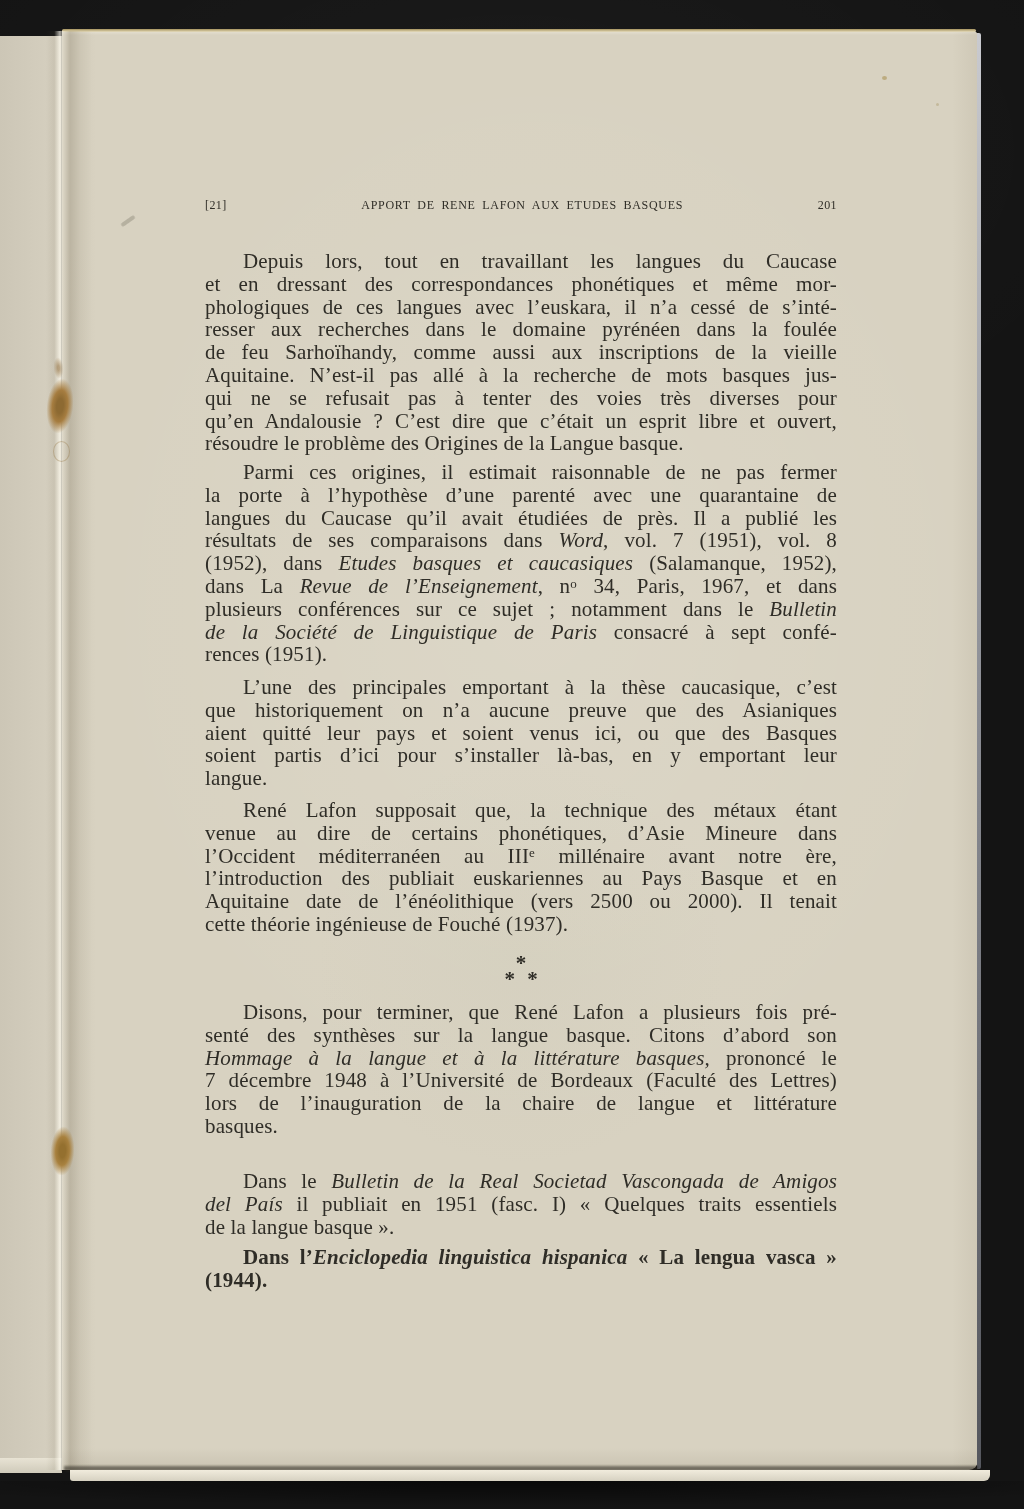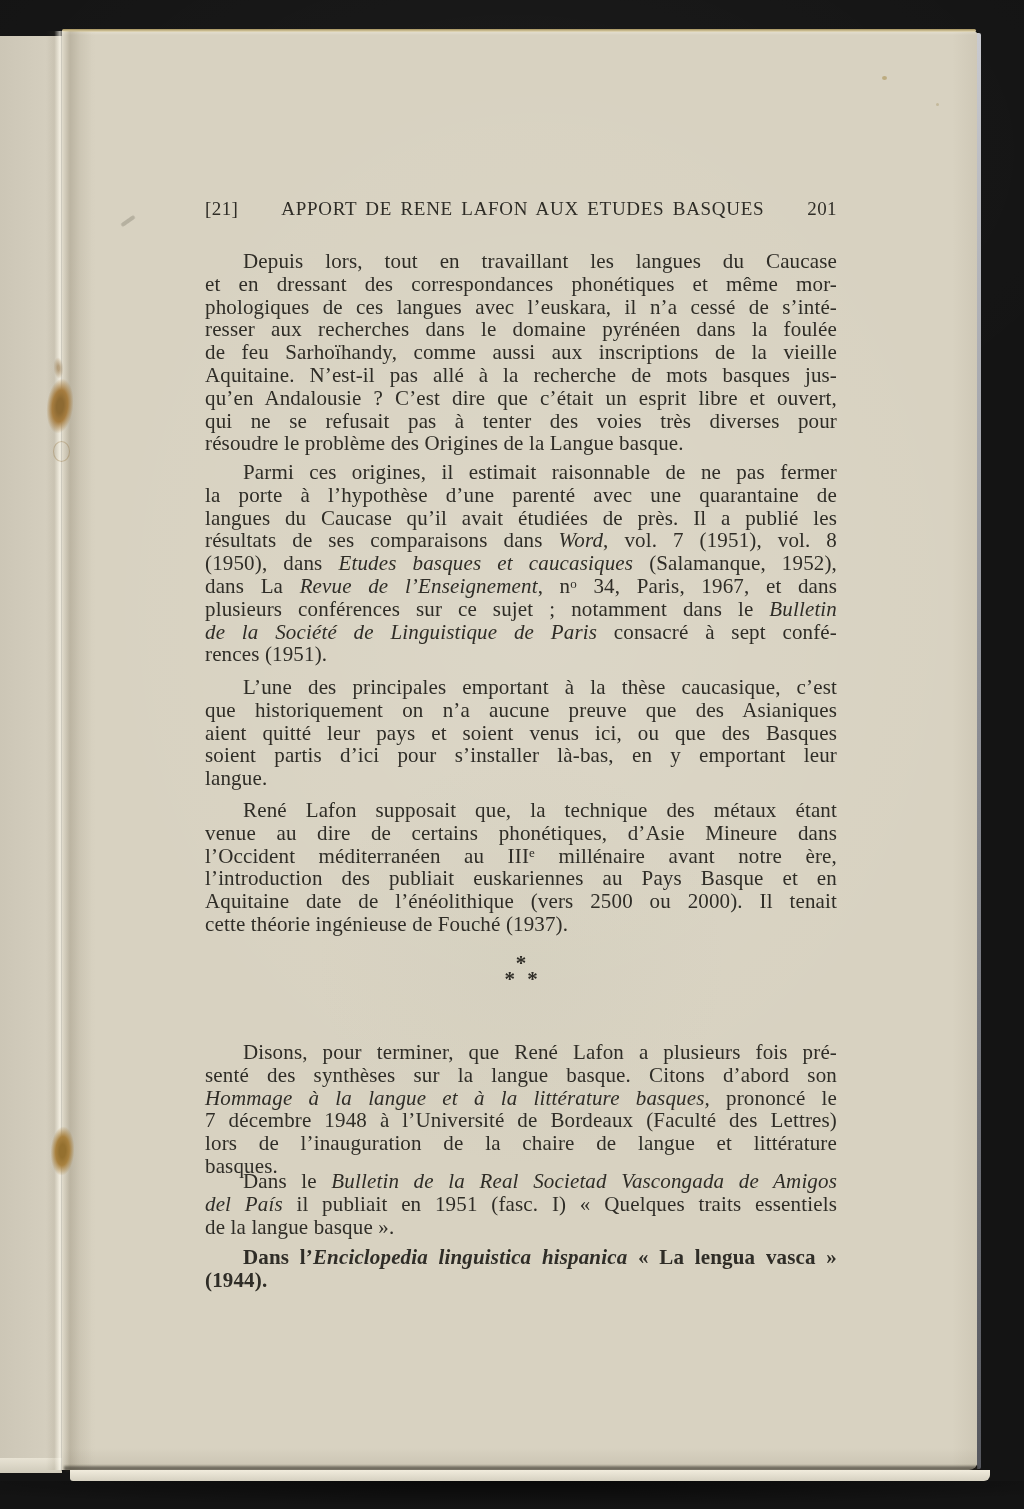--- a/index.html
+++ b/index.html
@@ -99,37 +99,37 @@
   .speck-b{left:936px;top:103px;width:3px;height:3px;background:rgba(160,140,85,0.35);}
   .pencil-mark{
     left:120px;top:219px;width:16px;height:4px;transform:rotate(-35deg);
     background:rgba(95,88,75,0.28);border-radius:2px;filter:blur(0.6px);position:absolute;
   }
   
   .ink{color:#2f2d27;}
   .page-header{
     position:absolute;left:143px;top:167px;width:632px;height:24px;
     display:flex;align-items:baseline;justify-content:space-between;
-    font-size:19px;letter-spacing:0.4px;
+    font-size:12px;letter-spacing:0.4px;
   }
   .page-header .title{letter-spacing:0.7px;word-spacing:3px;}
   .para{
     position:absolute;left:143px;width:632px;
     font-size:21px;line-height:22.8px;letter-spacing:0.15px;
   }
   .line{text-align:justify;text-align-last:justify;white-space:normal;}
   .line.first{padding-left:38px;}
   .line.last{text-align-last:left;}
   .it{font-style:italic;}
   sup.sp{font-size:0.62em;line-height:0;vertical-align:baseline;position:relative;top:-0.42em;}
   .para-0{top:219px;}
   .para-1{top:430px;}
   .para-2{top:645px;}
   .para-3{top:768px;}
-  .para-4{top:1010px;}
+  .para-4{top:970px;}
   .para-5{top:1139px;}
   .para-6{top:1215px;font-weight:bold;}
   .separator{
     position:absolute;left:143px;top:924px;width:632px;
     text-align:center;font-size:21px;font-weight:700;line-height:16px;
   }
   .separator .row2{word-spacing:7px;}
 </style>
 </head>
 <body>
@@ -147,30 +147,30 @@
     </div>
 
     <div id="body-text">
         <div class="para ink para-0">
           <div class="line first"><span>Depuis lors, tout en travaillant les langues du Caucase</span></div>
           <div class="line"><span>et en dressant des correspondances phonétiques et même mor-</span></div>
           <div class="line"><span>phologiques de ces langues avec l’euskara, il n’a cessé de s’inté-</span></div>
           <div class="line"><span>resser aux recherches dans le domaine pyrénéen dans la foulée</span></div>
           <div class="line"><span>de feu Sarhoïhandy, comme aussi aux inscriptions de la vieille</span></div>
           <div class="line"><span>Aquitaine. N’est-il pas allé à la recherche de mots basques jus-</span></div>
+          <div class="line"><span>qui ne se refusait pas à tenter des voies très diverses pour</span></div>
           <div class="line"><span>qu’en Andalousie ? C’est dire que c’était un esprit libre et ouvert,</span></div>
-          <div class="line"><span>qui ne se refusait pas à tenter des voies très diverses pour</span></div>
           <div class="line last"><span>résoudre le problème des Origines de la Langue basque.</span></div>
         </div>
         <div class="para ink para-1">
           <div class="line first"><span>Parmi ces origines, il estimait raisonnable de ne pas fermer</span></div>
           <div class="line"><span>la porte à l’hypothèse d’une parenté avec une quarantaine de</span></div>
           <div class="line"><span>langues du Caucase qu’il avait étudiées de près. Il a publié les</span></div>
           <div class="line"><span>résultats de ses comparaisons dans </span><span class="it">Word</span><span>, vol. 7 (1951), vol. 8</span></div>
-          <div class="line"><span>(1950), dans </span><span class="it">Etudes basques et caucasiques</span><span> (Salamanque, 1952),</span></div>
+          <div class="line"><span>(1952), dans </span><span class="it">Etudes basques et caucasiques</span><span> (Salamanque, 1952),</span></div>
           <div class="line"><span>dans La </span><span class="it">Revue de l’Enseignement</span><span>, n</span><sup class="sp">o</sup><span> 34, Paris, 1967, et dans</span></div>
           <div class="line"><span>plusieurs conférences sur ce sujet ; notamment dans le </span><span class="it">Bulletin</span></div>
           <div class="line"><span class="it">de la Société de Linguistique de Paris</span><span> consacré à sept confé-</span></div>
           <div class="line last"><span>rences (1951).</span></div>
         </div>
         <div class="para ink para-2">
           <div class="line first"><span>L’une des principales emportant à la thèse caucasique, c’est</span></div>
           <div class="line"><span>que historiquement on n’a aucune preuve que des Asianiques</span></div>
           <div class="line"><span>aient quitté leur pays et soient venus ici, ou que des Basques</span></div>
           <div class="line"><span>soient partis d’ici pour s’installer là-bas, en y emportant leur</span></div>

